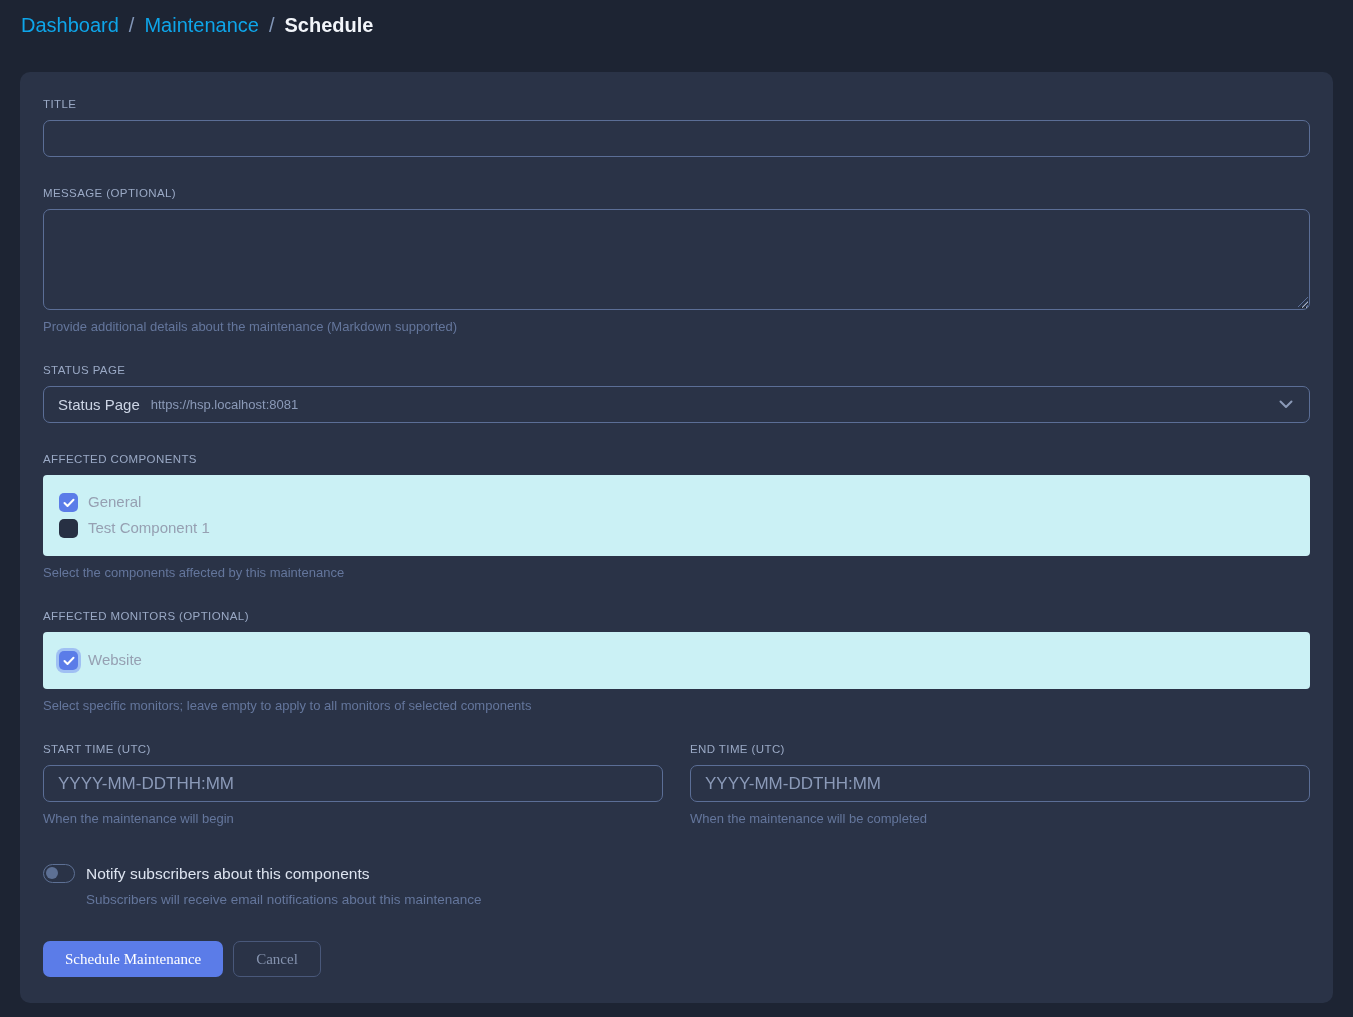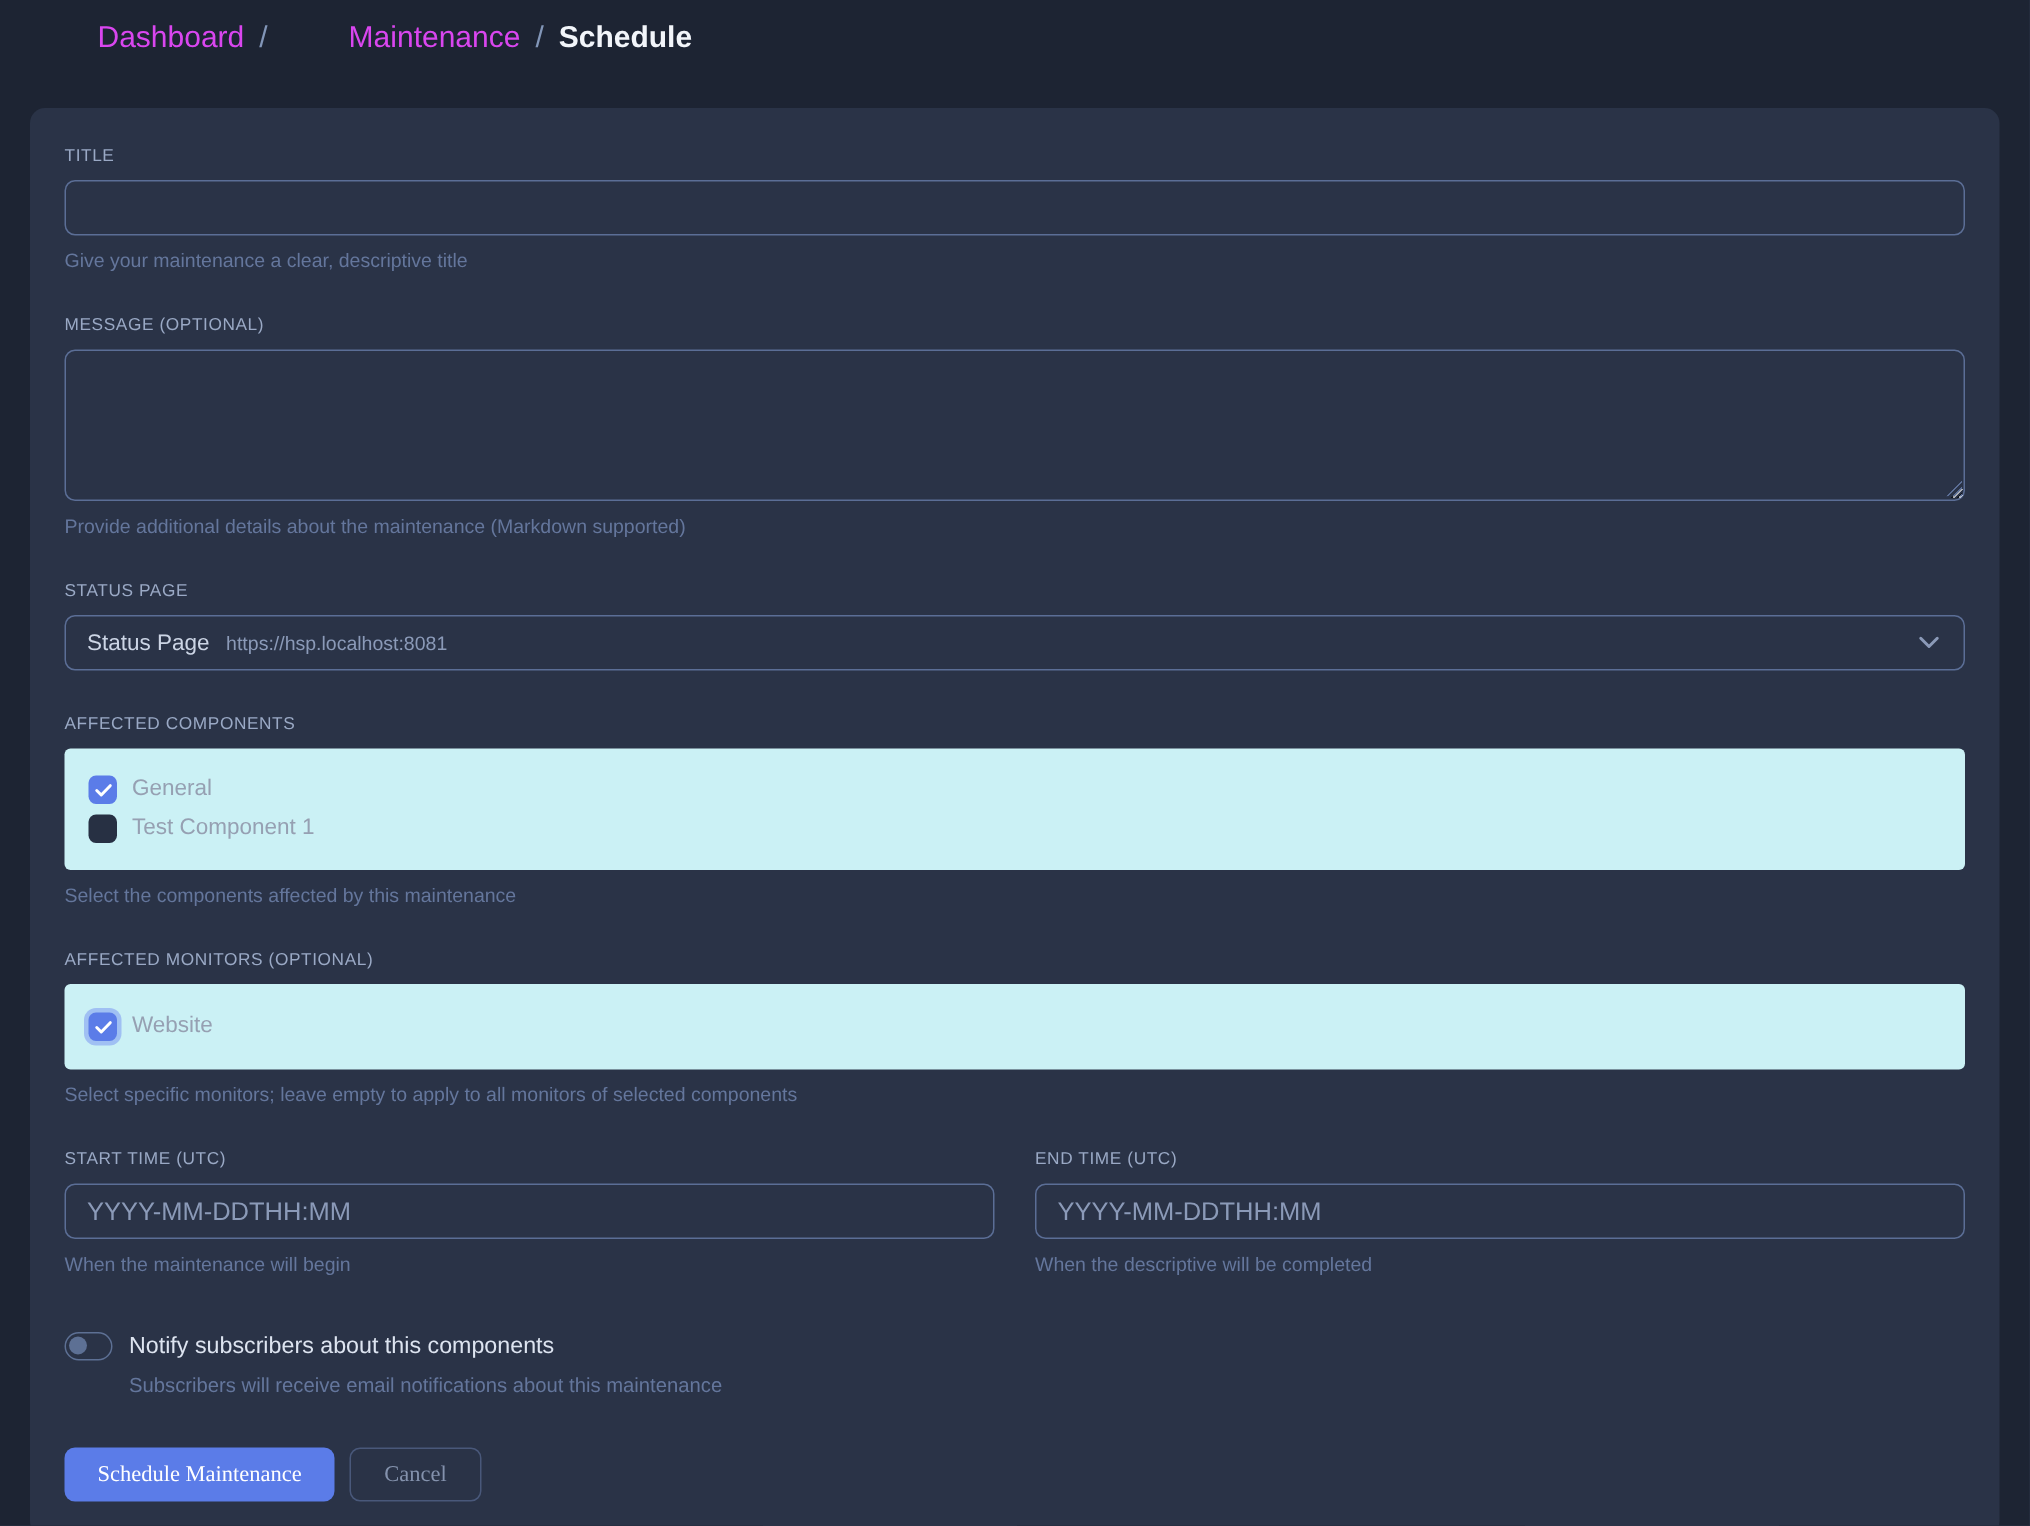--- a/index.html
+++ b/index.html
@@ -19,21 +19,21 @@
     align-items: center;
     padding: 0 21px;
   }
   .breadcrumb {
     display: flex;
     align-items: baseline;
     gap: 10px;
     font-size: 20px;
     color: #8296b8;
   }
-  .crumb-link { color: #d946ef; cursor: pointer; margin-left: 44px; }
+  .crumb-link { color: #0ea5e9; cursor: pointer; }
   .crumb-sep { color: #8296b8; }
   .crumb-current { color: #f2f5fa; font-weight: 700; }
 
   
   .card {
     margin: 22px 20px 14px 20px;
     background: #2a3347;
     border-radius: 10px;
     padding: 26px 23px 23px 23px;
     min-height: 931px;
@@ -195,21 +195,20 @@
     <span class="crumb-sep">/</span>
     <span class="crumb-current">Schedule</span>
   </nav>
 </header>
 
 <main class="card">
 
   <div class="group">
     <div class="field-label">TITLE</div>
     <input class="text-input" type="text" value="" style="">
-    <div class="helper">Give your maintenance a clear, descriptive title</div>
   </div>
 
   <div class="group">
     <div class="field-label">MESSAGE (OPTIONAL)</div>
     <div class="textarea-wrap">
       <textarea class="text-input" style=""></textarea>
       <span class="resize-corner"></span>
     </div>
     <div class="helper">Provide additional details about the maintenance (Markdown supported)</div>
   </div>
@@ -265,21 +264,21 @@
 
   <div class="time-grid">
     <div>
       <div class="field-label">START TIME (UTC)</div>
       <input class="text-input" type="text" placeholder="YYYY-MM-DDTHH:MM" style="">
       <div class="helper">When the maintenance will begin</div>
     </div>
     <div>
       <div class="field-label">END TIME (UTC)</div>
       <input class="text-input" type="text" placeholder="YYYY-MM-DDTHH:MM" style="">
-      <div class="helper">When the descriptive will be completed</div>
+      <div class="helper">When the maintenance will be completed</div>
     </div>
   </div>
 
   <div>
     <div class="toggle-row">
       <span class="toggle">
         <span class="knob"></span>
       </span>
       <span class="toggle-label">Notify subscribers about this components</span>
     </div>

